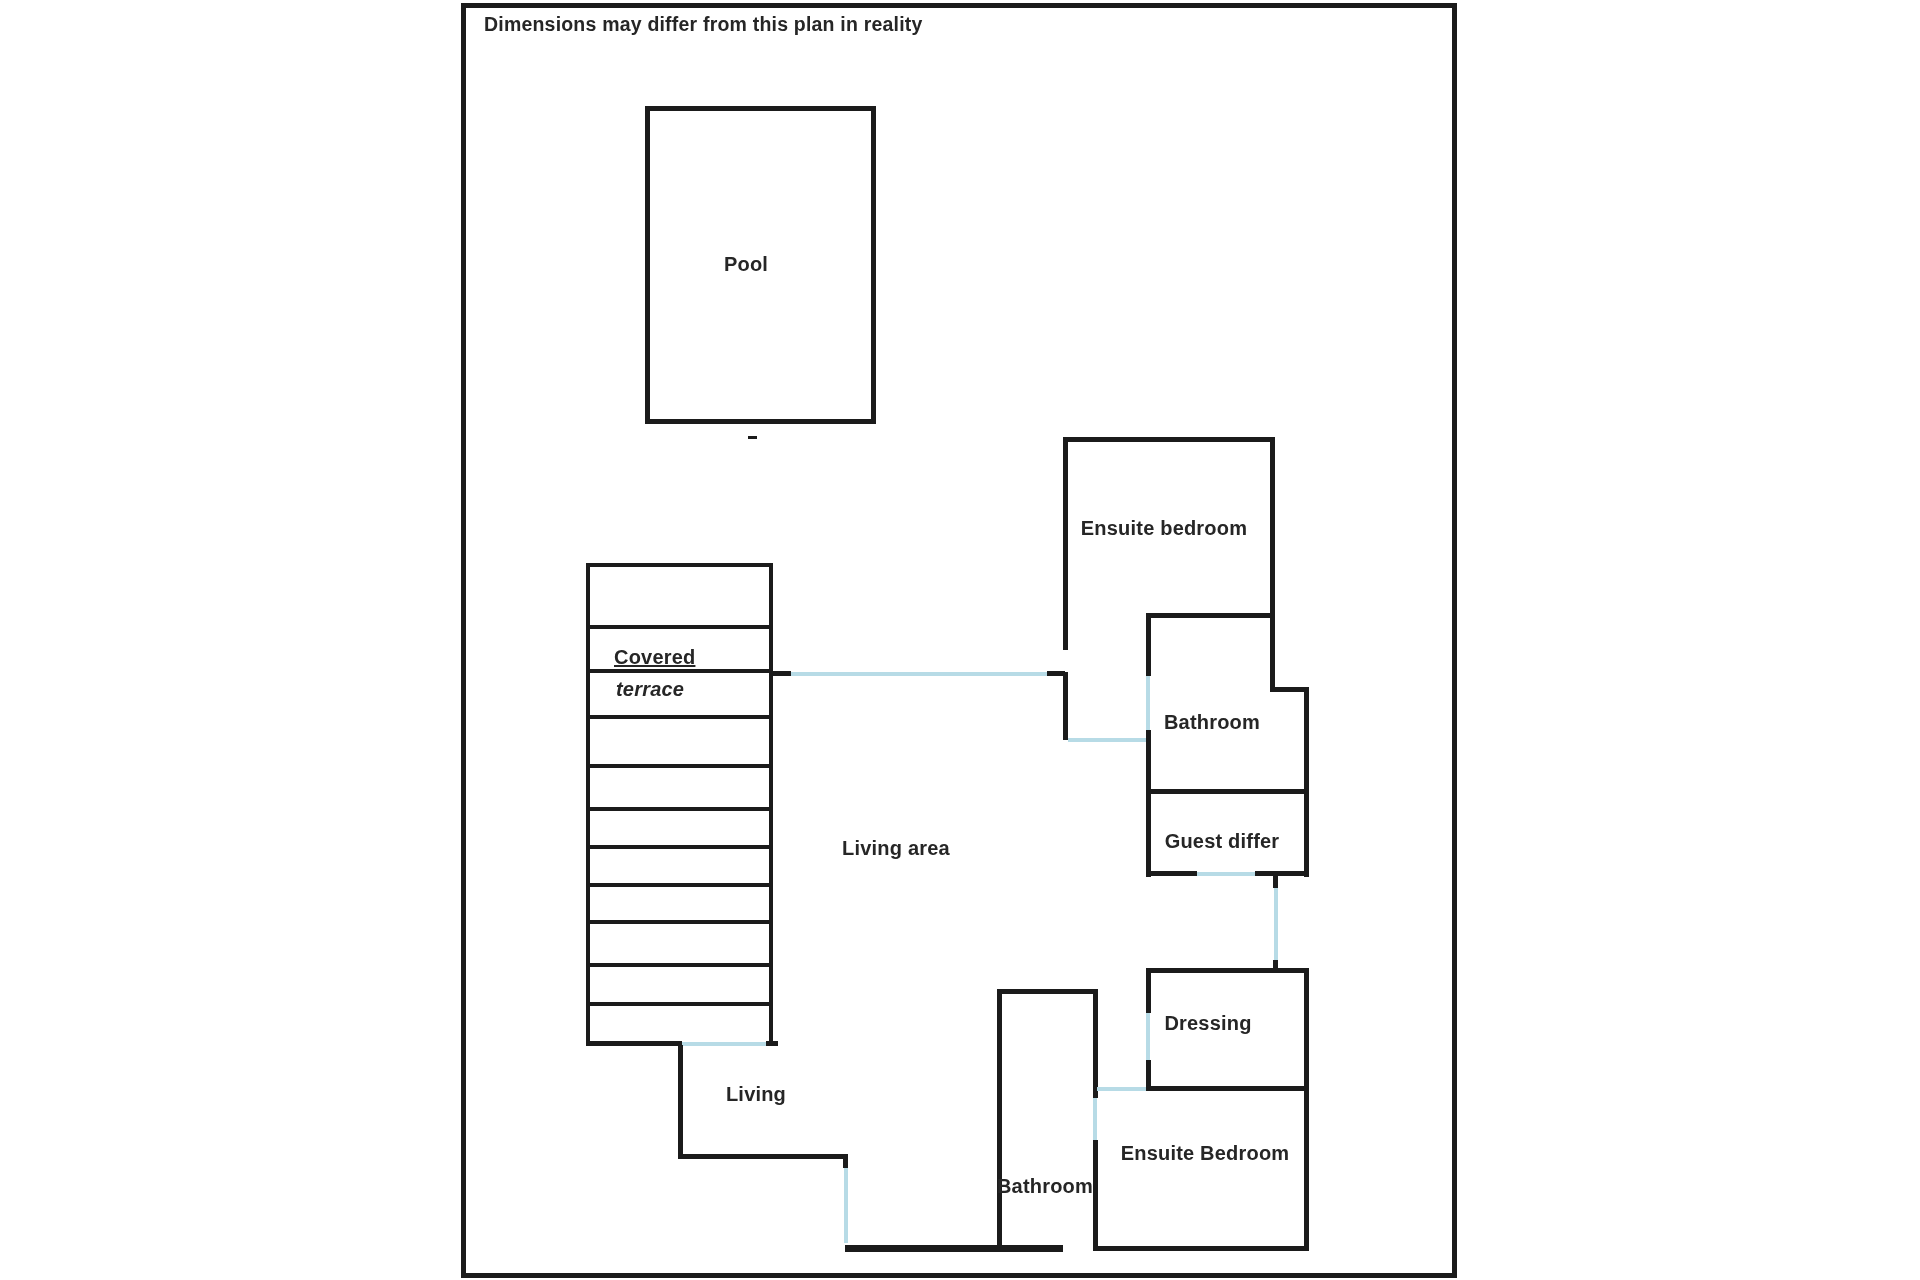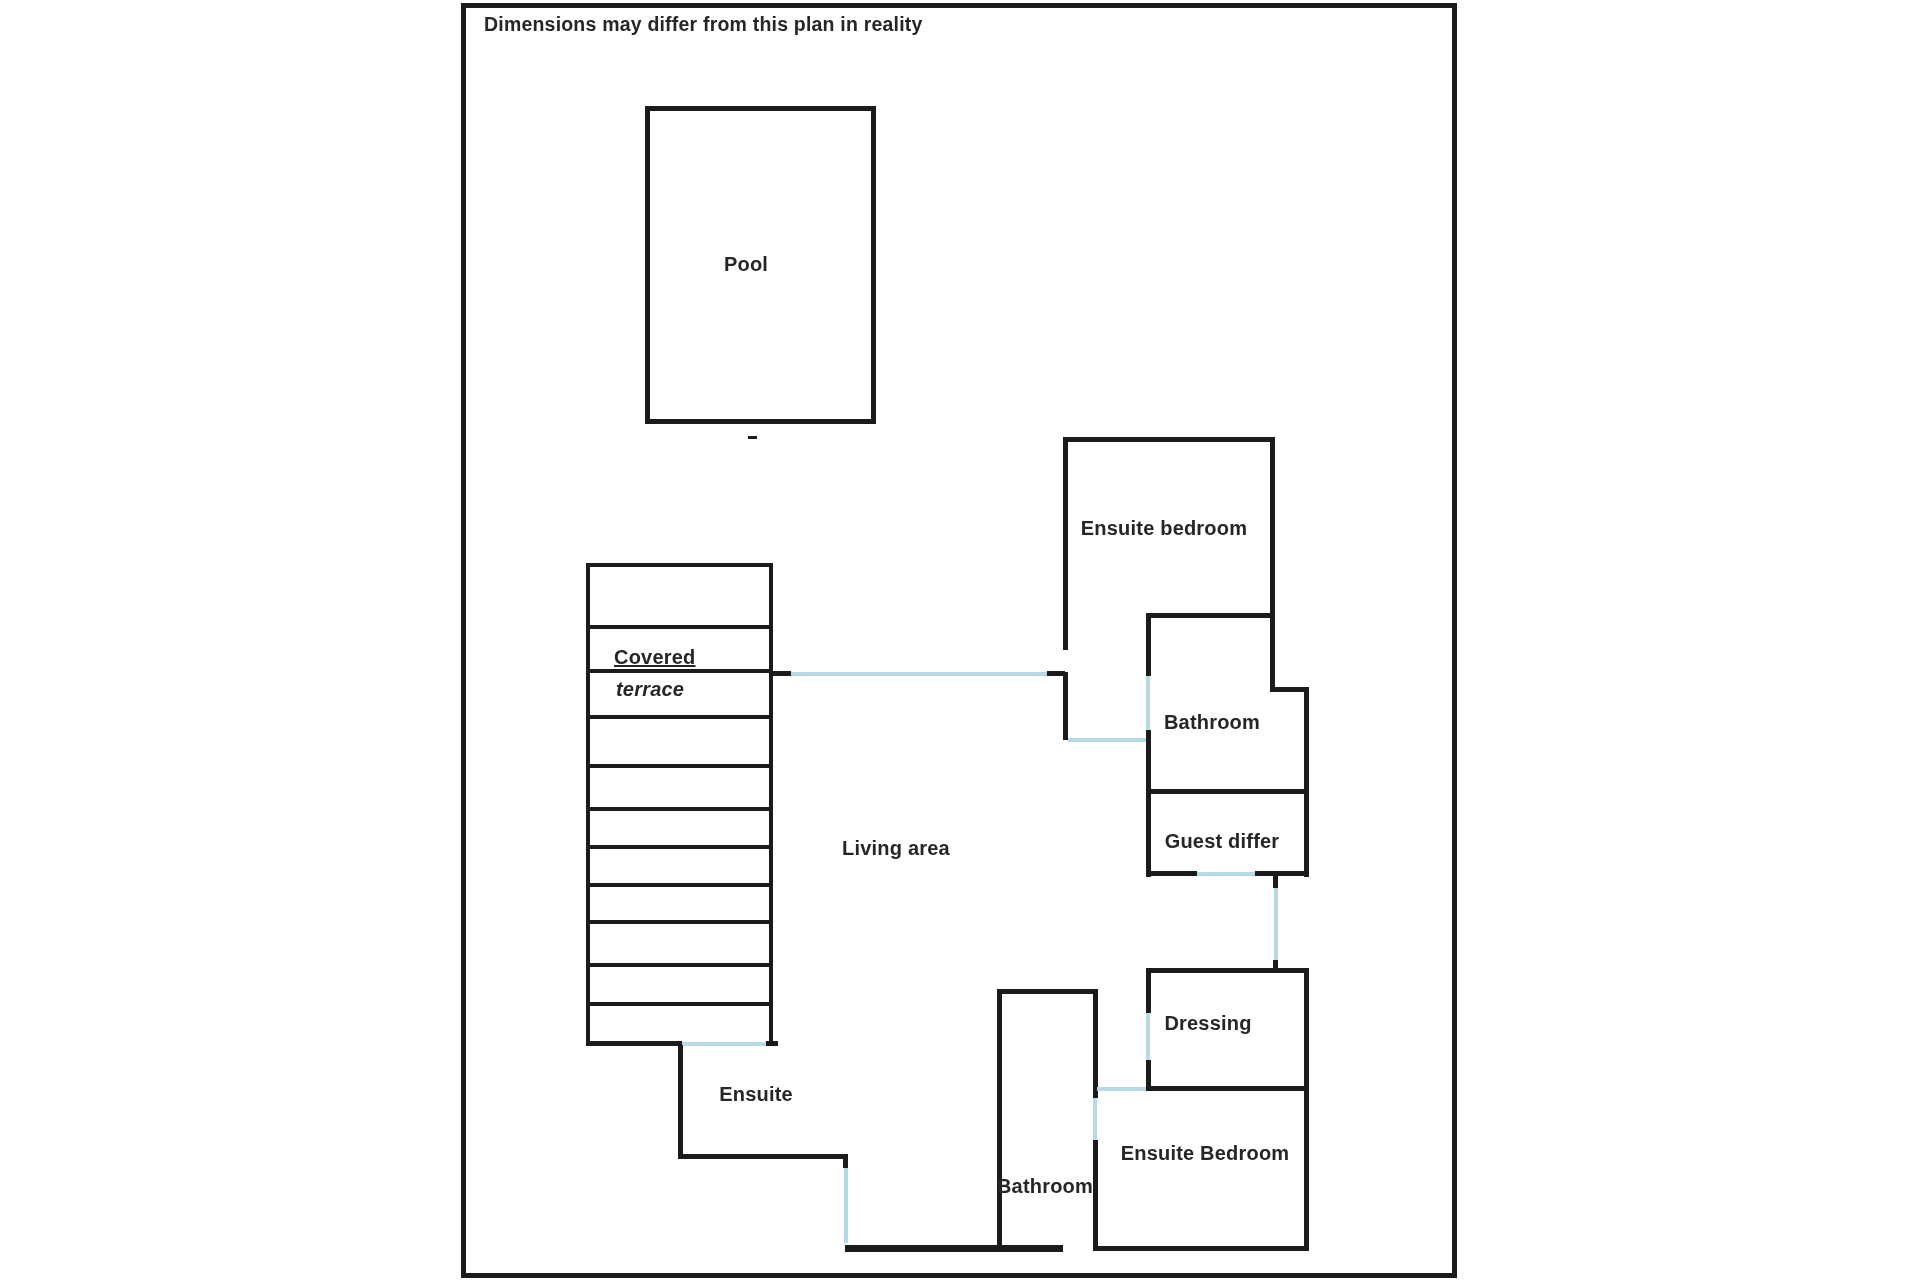--- a/index.html
+++ b/index.html
@@ -132,15 +132,15 @@
   <div class="lbl" style="left:1045px;top:1186px;">Bathroom</div>
 
   <div class="w" style="left:1093px;top:1246px;width:216px;height:5px;"></div>
   <div class="lbl" style="left:1205px;top:1153px;">Ensuite Bedroom</div>
 
   <div class="w" style="left:678px;top:1045px;width:5px;height:114px;"></div>
   <div class="w" style="left:678px;top:1154px;width:170px;height:5px;"></div>
   <div class="w" style="left:843px;top:1154px;width:5px;height:14px;"></div>
   <div class="d" style="left:844px;top:1168px;width:4px;height:75px;"></div>
   <div class="w" style="left:845px;top:1245px;width:218px;height:7px;"></div>
-  <div class="lbl" style="left:756px;top:1094px;">Ensuite</div>
+  <div class="lbl" style="left:756px;top:1094px;">Living</div>
 
 </div>
 
 </body></html>

